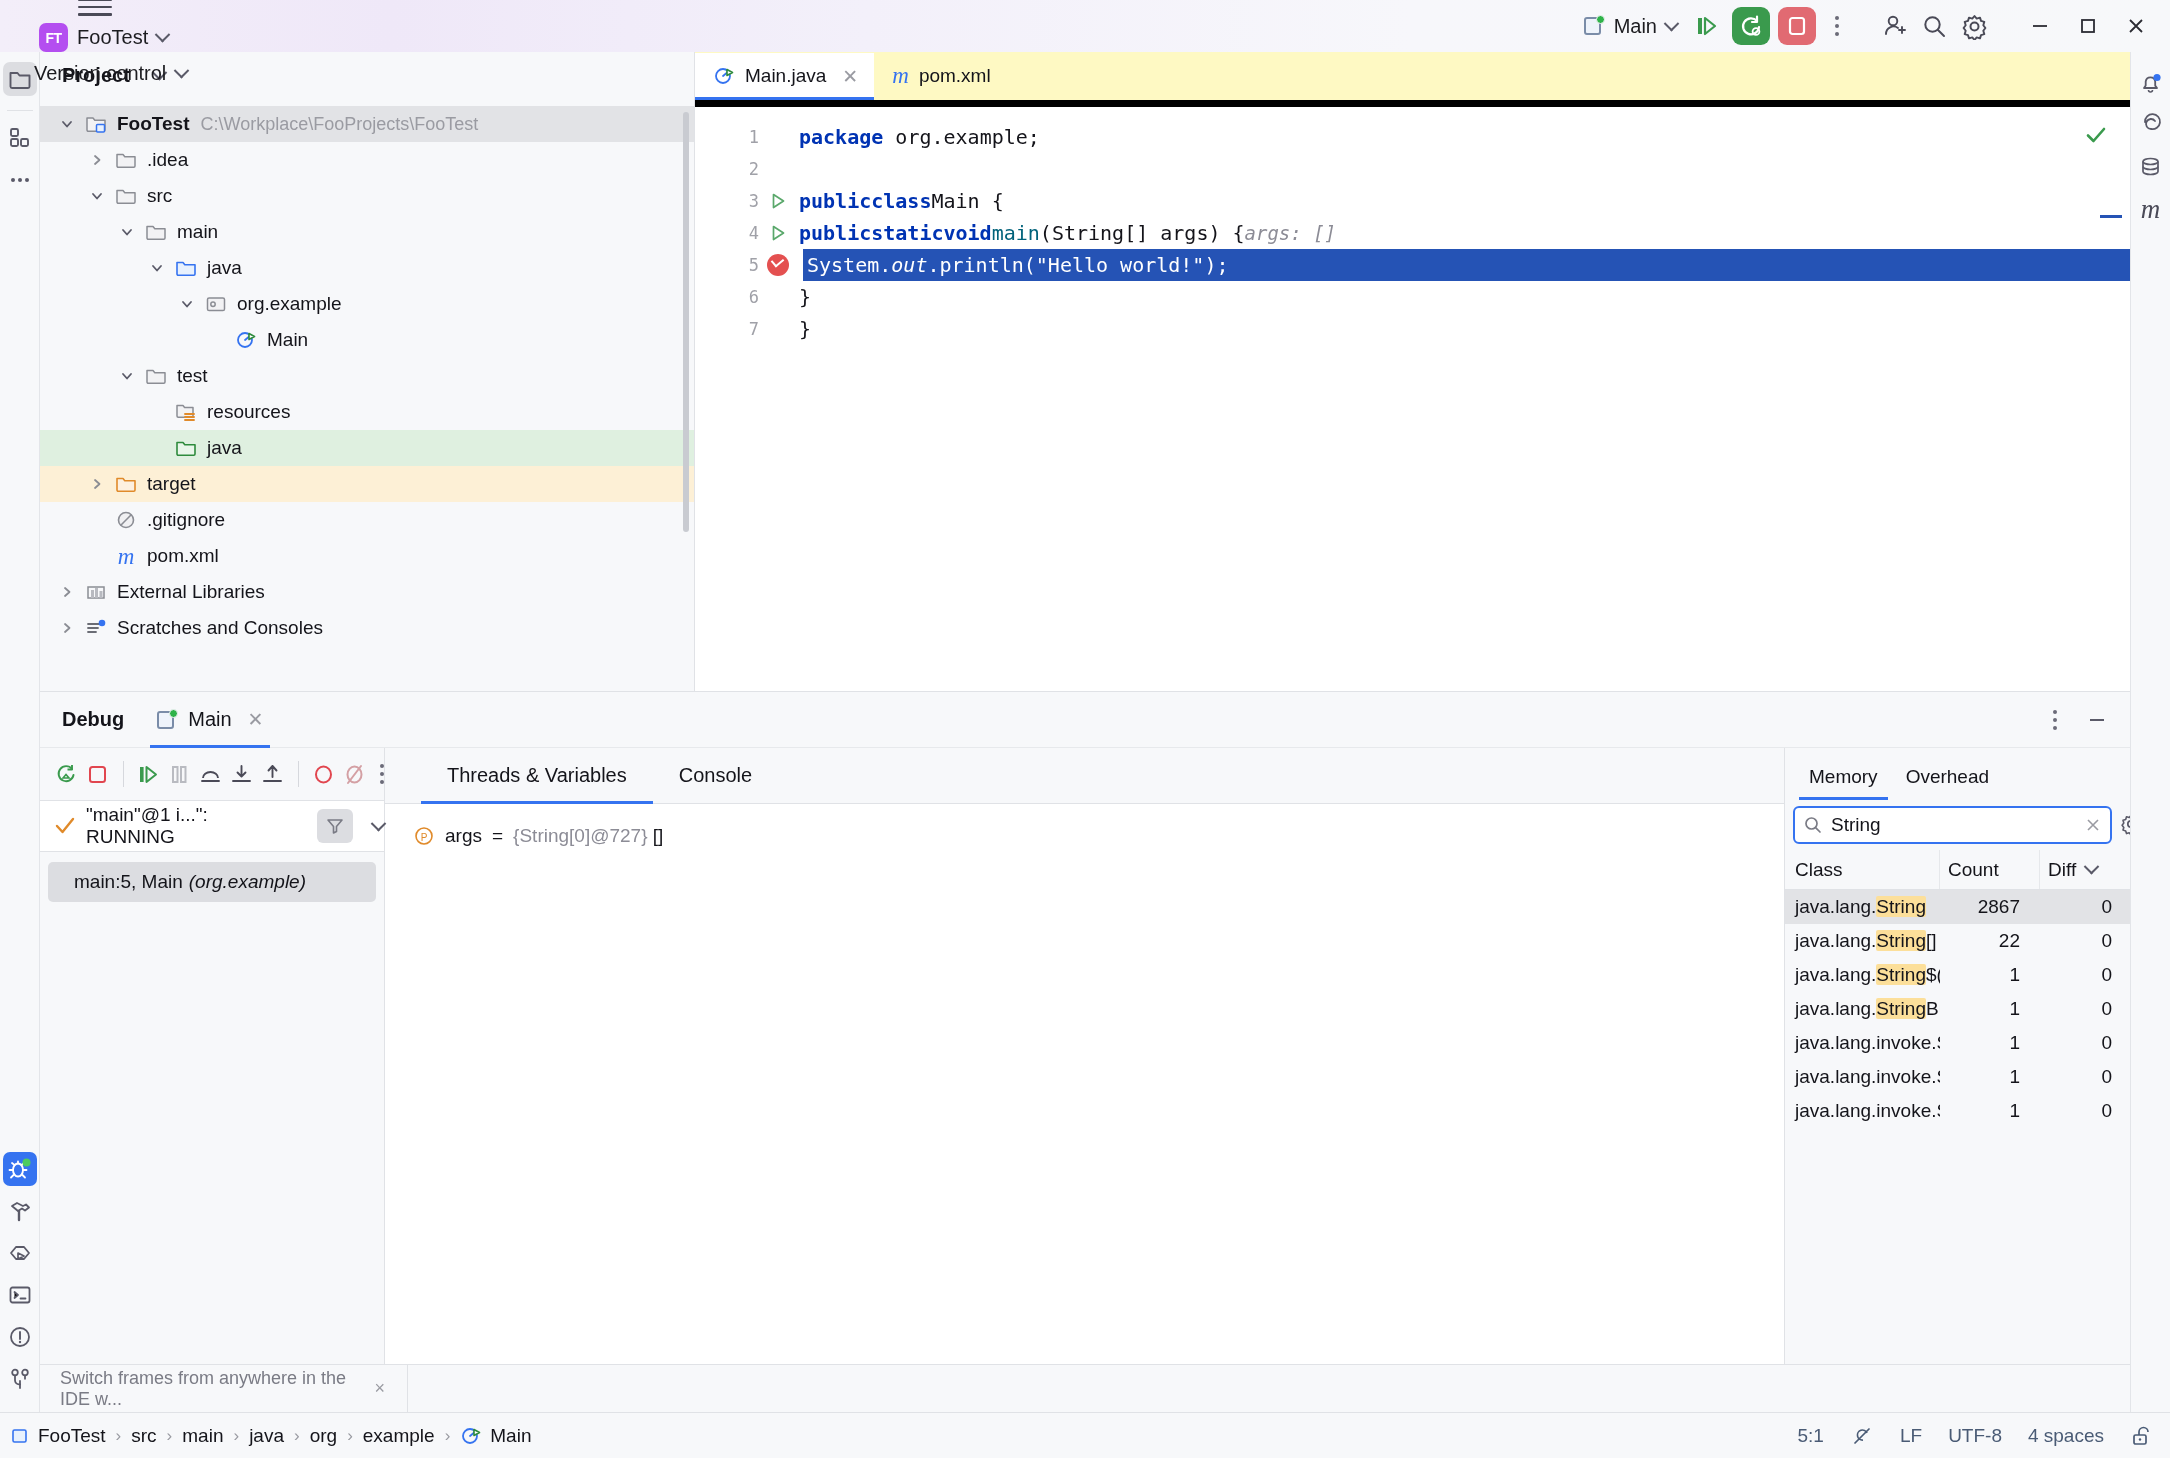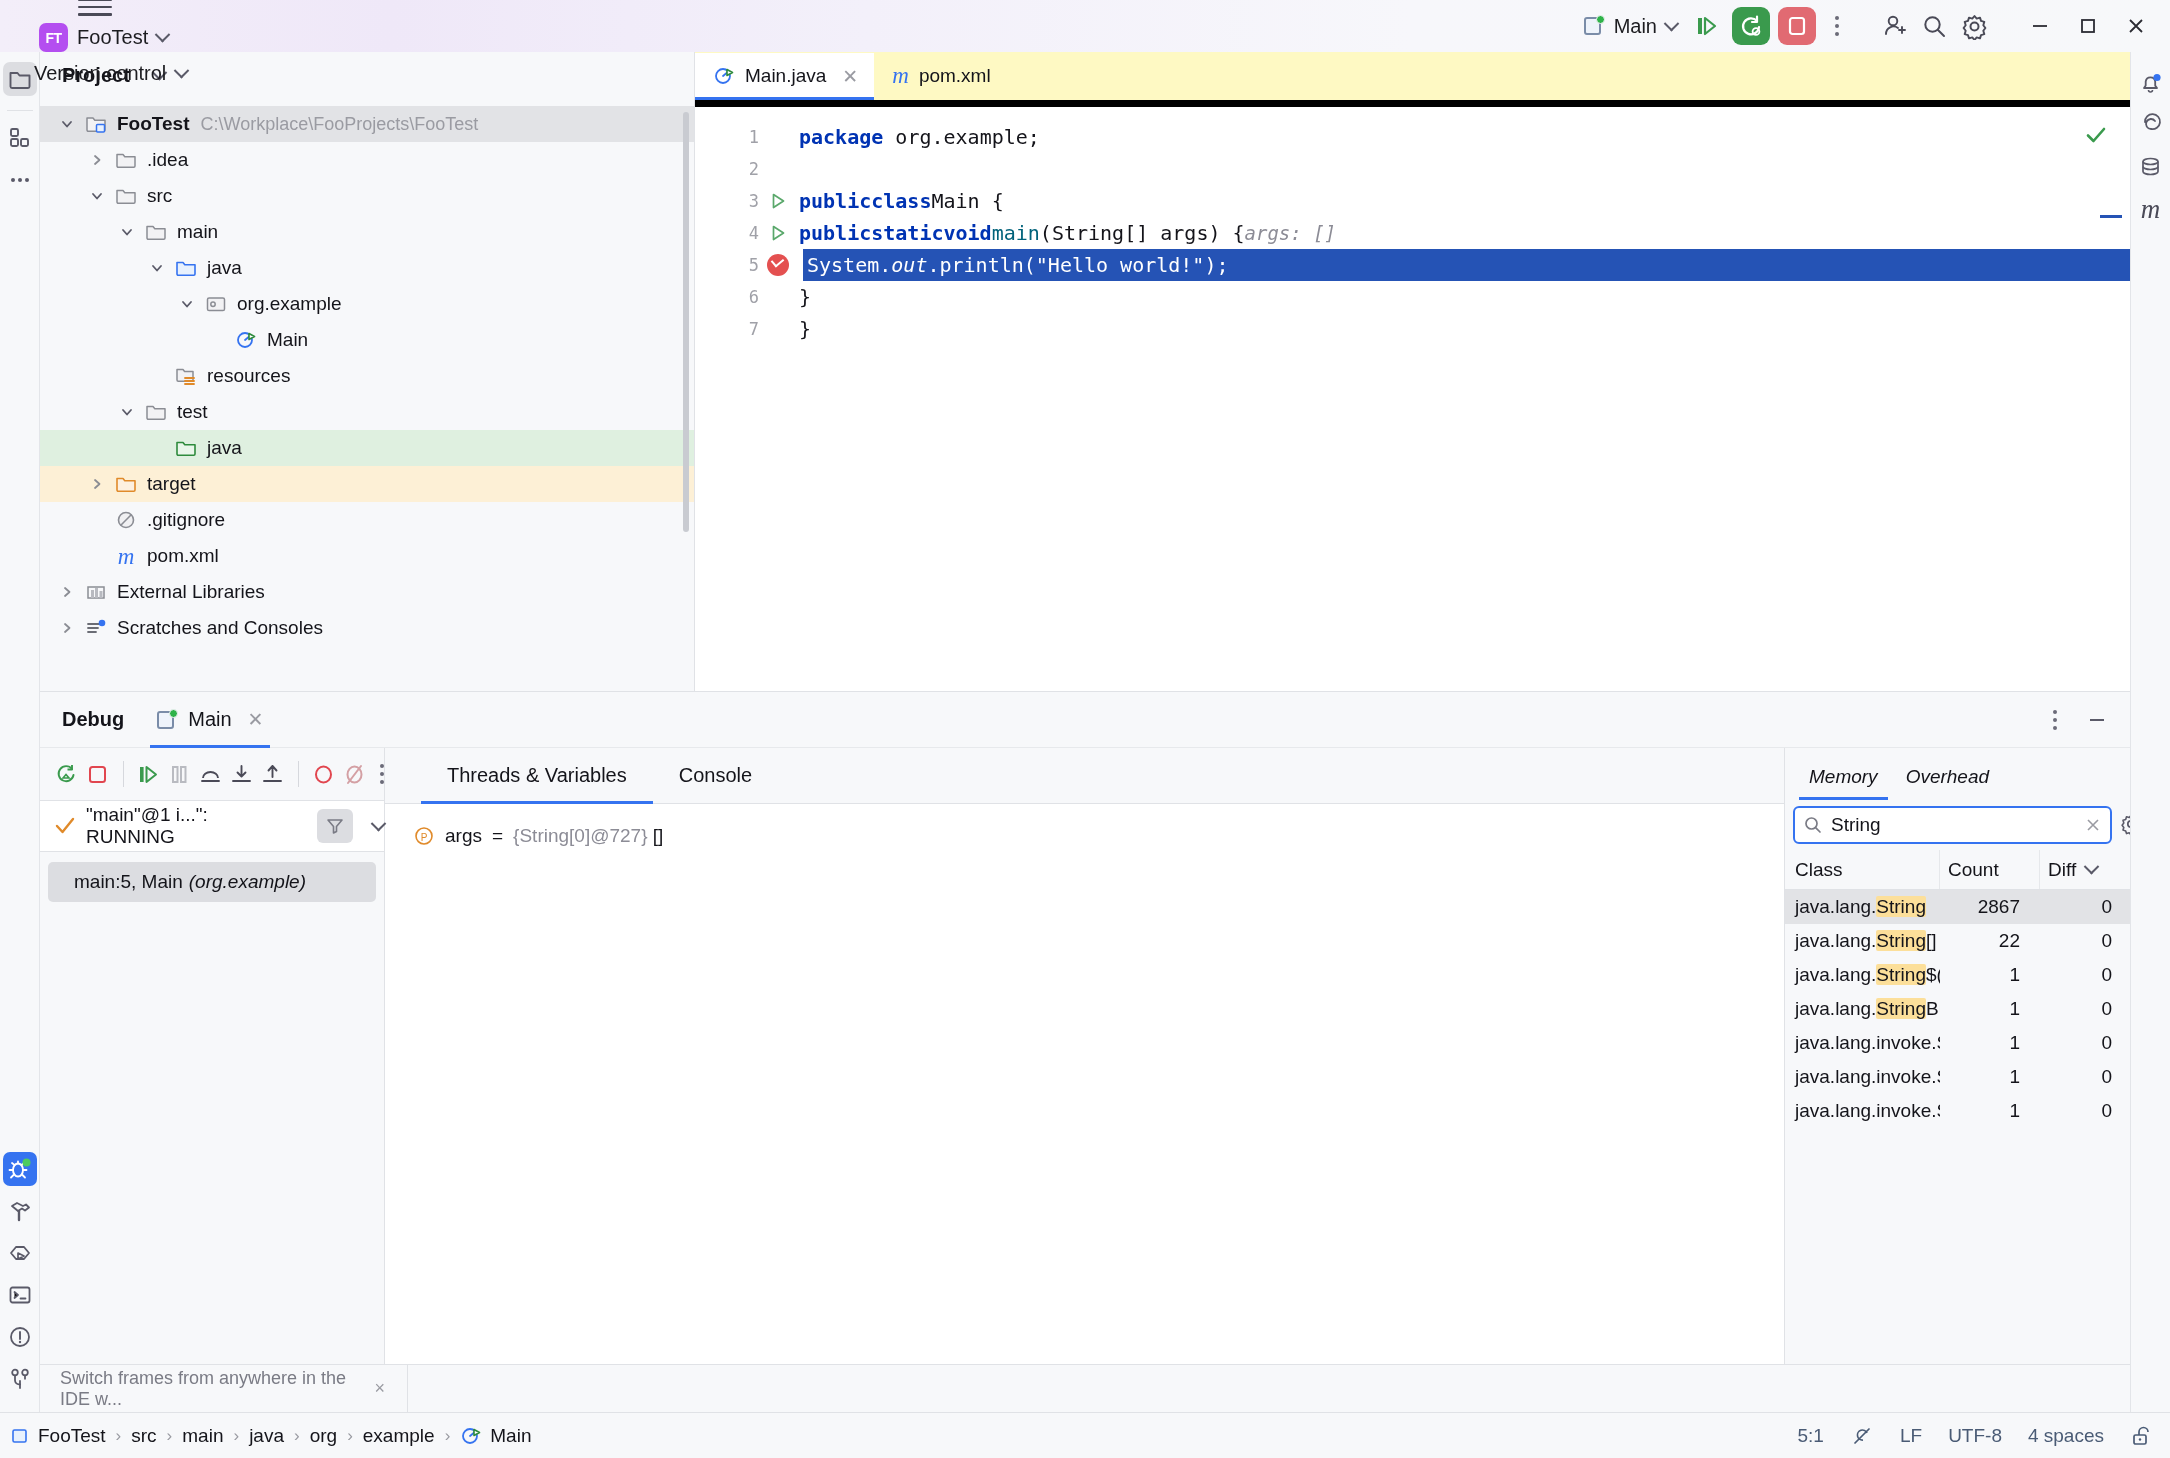--- a/index.html
+++ b/index.html
@@ -138,21 +138,21 @@
   .vtab.active::after { content:""; position:absolute; left:0; right:0; bottom:0; height:3px; background:#3573f0;}
   .eval-row { height:52px; flex:0 0 52px; display:flex; align-items:center; padding-left:28px; gap:0; border-bottom:1px solid #e7e9ec;}
   .eval-input { flex:1 1 auto; font-family:"DejaVu Sans Mono", monospace; font-size:19px; color:#9a9ba2; background:transparent; border:none; outline:none;}
   .eval-actions { display:flex; align-items:center; gap:16px; padding:0 18px;}
   .vars { flex:1 1 auto; padding-top:12px; background:#ffffff;}
   .var-row { height:40px; display:flex; align-items:center; gap:10px; padding-left:28px; font-size:19px; color:#14141a; cursor:pointer;}
   .var-val { color:#8c8c96; }
   .var-val b { color:#14141a; font-weight:normal;}
 
   .dbg-right { width:345px; flex:0 0 345px; display:flex; flex-direction:column; background:#f7f8fa;}
-  .mem-tabs { height:52px; flex:0 0 52px; display:flex; align-items:flex-end; padding-left:10px;font-style:italic; }
+  .mem-tabs { height:52px; flex:0 0 52px; display:flex; align-items:flex-end; padding-left:10px; }
   .mtab { height:47px; display:flex; align-items:center; padding:0 14px; font-size:19px; color:#14141a; position:relative; cursor:pointer;}
   .mtab.active::after { content:""; position:absolute; left:4px; right:4px; bottom:0; height:3px; background:#3573f0;}
   .mem-search-row { height:50px; flex:0 0 50px; display:flex; align-items:center; padding:0 6px 0 8px; gap:8px;}
   .search-box { flex:1 1 auto; height:38px; border:2px solid #3573f0; border-radius:6px; background:#fff; display:flex; align-items:center; padding:0 8px; gap:8px;}
   .search-inp { flex:1 1 auto; border:none; outline:none; font-size:19px; color:#14141a; background:transparent;}
   .mem-cols { height:40px; flex:0 0 40px; display:flex; align-items:center; border-bottom:1px solid #e0e2e6; font-size:19px; color:#14141a;}
   .mc-class { flex:1 1 auto; padding-left:10px; border-right:1px solid #e6e8eb; height:100%; display:flex; align-items:center;}
   .mc-count { width:100px; flex:0 0 100px; padding-left:8px; border-right:1px solid #e6e8eb; height:100%; display:flex; align-items:center;}
   .mc-diff  { width:90px; flex:0 0 90px; padding-left:8px; height:100%; display:flex; align-items:center; gap:10px;}
   .mem-rows { flex:1 1 auto; background:#f7f8fa;}
@@ -443,41 +443,41 @@
                 <span class="ticon">
                   <svg width="22" height="22" viewBox="0 0 22 22">
                     <circle cx="10" cy="11" r="7" fill="none" stroke="#3573f0" stroke-width="1.8"></circle>
                     <path d="M10 11 L16 6" stroke="#3573f0" stroke-width="1.8" stroke-linecap="round"></path>
                     <path d="M14 4.5 l5.5 3 -5.5 3 z" fill="#fff" stroke="#2e8b3d" stroke-width="1.6" stroke-linejoin="round"></path>
                   </svg>
                 </span>
                 <span class="tlabel">Main</span>
               </div>
               <div class="trow ">
-                <span class="twist" style="margin-left: 102px;"></span>
-                <span class="ticon">
-                  <svg width="22" height="22" viewBox="0 0 22 22">
-                    <path d="M2 4.5 h6 l1.6 2 h8.4 v8.5 a1.2 1.2 0 0 1 -1.2 1.2 h-13.6 a1.2 1.2 0 0 1 -1.2 -1.2 z" fill="#f2f2f4" stroke="#8b8d94" stroke-width="1.5" stroke-linejoin="round"></path>
-                    <path d="M10 13 h9 M10 16 h9 M10 19 h9" stroke="#e08a2a" stroke-width="1.9" stroke-linecap="round"></path>
-                  </svg>
-                </span>
-                <span class="tlabel">resources</span>
-              </div>
-              <div class="trow ">
                 <span class="twist" style="margin-left: 72px;">
                   <svg width="14" height="14" viewBox="0 0 14 14">
                     <path d="M3 5 L7 9.5 L11 5" fill="none" stroke="#5a5a68" stroke-width="1.8" stroke-linecap="round" stroke-linejoin="round"></path>
                   </svg>
                 </span>
                 <span class="ticon">
                   <svg width="22" height="22" viewBox="0 0 22 22">
                     <path d="M2 5.5 h6 l1.8 2.2 h10.2 v9.3 a1.2 1.2 0 0 1 -1.2 1.2 h-15.6 a1.2 1.2 0 0 1 -1.2 -1.2 z" fill="#f2f2f4" stroke="#8b8d94" stroke-width="1.5" stroke-linejoin="round"></path>
                   </svg>
                 </span>
                 <span class="tlabel">test</span>
+              </div>
+              <div class="trow ">
+                <span class="twist" style="margin-left: 102px;"></span>
+                <span class="ticon">
+                  <svg width="22" height="22" viewBox="0 0 22 22">
+                    <path d="M2 4.5 h6 l1.6 2 h8.4 v8.5 a1.2 1.2 0 0 1 -1.2 1.2 h-13.6 a1.2 1.2 0 0 1 -1.2 -1.2 z" fill="#f2f2f4" stroke="#8b8d94" stroke-width="1.5" stroke-linejoin="round"></path>
+                    <path d="M10 13 h9 M10 16 h9 M10 19 h9" stroke="#e08a2a" stroke-width="1.9" stroke-linecap="round"></path>
+                  </svg>
+                </span>
+                <span class="tlabel">resources</span>
               </div>
               <div class="trow sel-green">
                 <span class="twist" style="margin-left: 102px;"></span>
                 <span class="ticon">
                   <svg width="22" height="22" viewBox="0 0 22 22">
                     <path d="M2 5.5 h6 l1.8 2.2 h10.2 v9.3 a1.2 1.2 0 0 1 -1.2 1.2 h-15.6 a1.2 1.2 0 0 1 -1.2 -1.2 z" fill="#e9f6ea" stroke="#2e8b3d" stroke-width="1.6" stroke-linejoin="round"></path>
                   </svg>
                 </span>
                 <span class="tlabel">java</span>
               </div>

